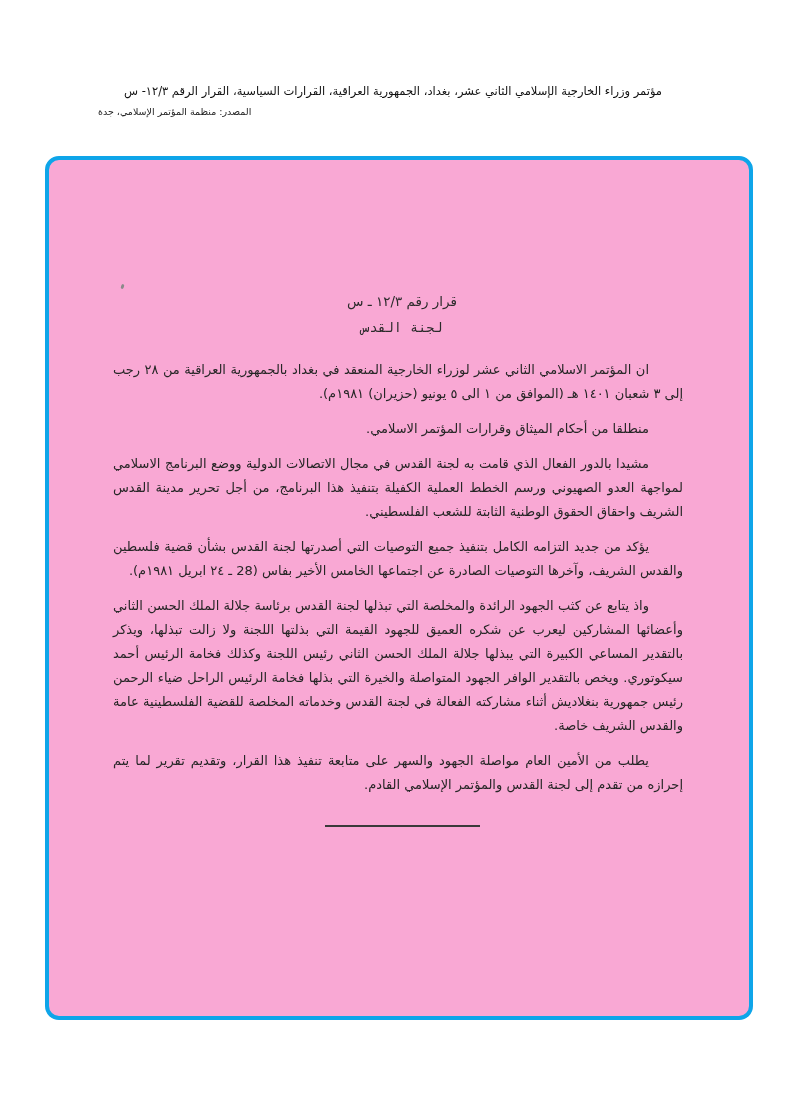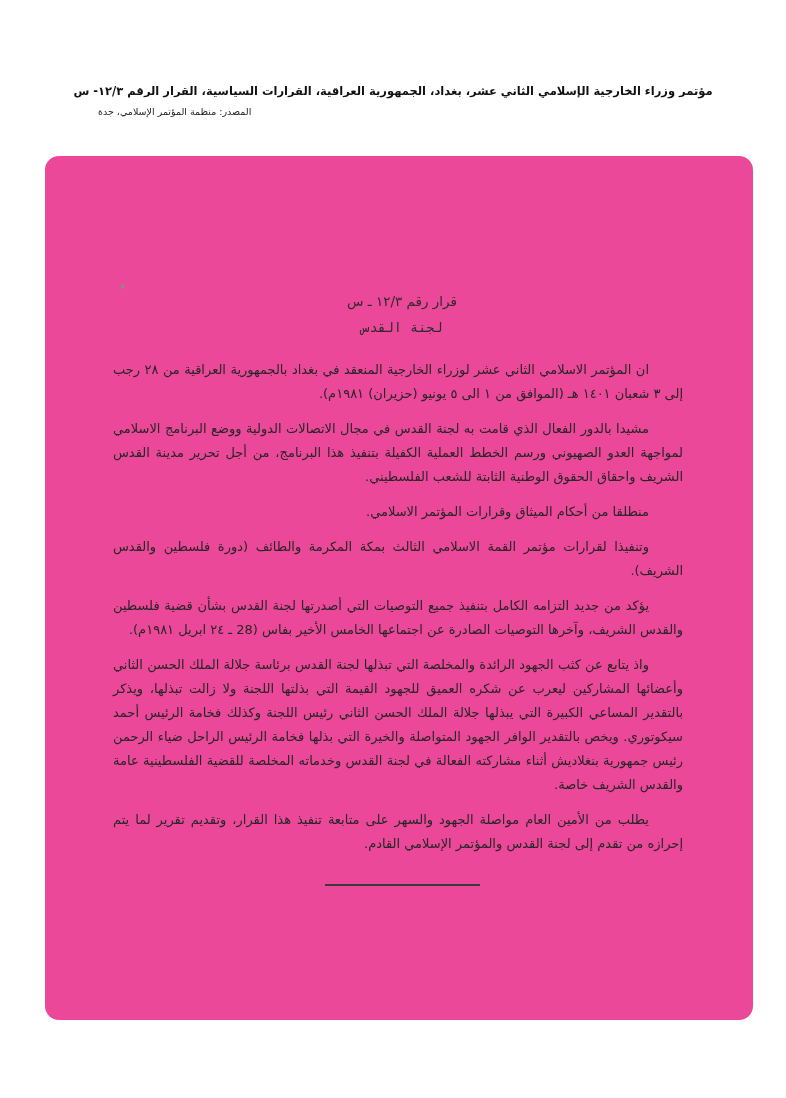--- a/index.html
+++ b/index.html
@@ -16,21 +16,21 @@
     overflow: hidden;
   }
   
   .doc-header-title {
     position: absolute;
     top: 84px;
     left: 0;
     right: 0;
     text-align: center;
     direction: rtl;
-    font-weight: bold;
+    font-weight: normal;
     font-size: 11.5px;
     color: #111;
     white-space: nowrap;
     letter-spacing: 0.1px;
   }
   .doc-header-source {
     position: absolute;
     top: 106px;
     left: 98px;
     direction: rtl;
@@ -38,23 +38,23 @@
     font-size: 9.5px;
     color: #222;
   }
   
   .green-frame {
     position: absolute;
     top: 156px;
     left: 45px;
     width: 700px;
     height: 856px;
-    border: 4px solid #ec4899;
+    border: 4px solid #0ea5e9;
     border-radius: 14px;
-    background: #ec4899;
+    background: #f9a8d4;
     overflow: hidden;
   }
   .scan-speckle {
     position: absolute;
     top: 124px;
     left: 72px;
     width: 3px;
     height: 5px;
     background: #8a8a8a;
     border-radius: 50%;
@@ -105,25 +105,24 @@
 
     <div class="scan-content">
 
       <div class="doc-title">
         <div>قرار رقم ١٢/٣ ـ س</div>
         <div class="subject">لجنة القدس</div>
       </div>
 
       <p>ان المؤتمر الاسلامي الثاني عشر لوزراء الخارجية المنعقد في بغداد بالجمهورية العراقية من ٢٨ رجب إلى ٣ شعبان ١٤٠١ هـ (الموافق من ١ الى ٥ يونيو (حزيران) ١٩٨١م).</p>
 
+      <p>منطلقا من أحكام الميثاق وقرارات المؤتمر الاسلامي.</p>
+
       <p>مشيدا بالدور الفعال الذي قامت به لجنة القدس في مجال الاتصالات الدولية ووضع البرنامج الاسلامي لمواجهة العدو الصهيوني ورسم الخطط العملية الكفيلة بتنفيذ هذا البرنامج، من أجل تحرير مدينة القدس الشريف واحقاق الحقوق الوطنية الثابتة للشعب الفلسطيني.</p>
 
-      <p>منطلقا من أحكام الميثاق وقرارات المؤتمر الاسلامي.</p>
-
-      <p>وتنفيذا لقرارات مؤتمر القمة الاسلامي الثالث بمكة المكرمة والطائف (دورة فلسطين والقدس الشريف).</p>
 
       <p>يؤكد من جديد التزامه الكامل بتنفيذ جميع التوصيات التي أصدرتها لجنة القدس بشأن قضية فلسطين والقدس الشريف، وآخرها التوصيات الصادرة عن اجتماعها الخامس الأخير بفاس (28 ـ ٢٤ ابريل ١٩٨١م).</p>
 
       <p>واذ يتابع عن كثب الجهود الرائدة والمخلصة التي تبذلها لجنة القدس برئاسة جلالة الملك الحسن الثاني وأعضائها المشاركين ليعرب عن شكره العميق للجهود القيمة التي بذلتها اللجنة ولا زالت تبذلها، ويذكر بالتقدير المساعي الكبيرة التي يبذلها جلالة الملك الحسن الثاني رئيس اللجنة وكذلك فخامة الرئيس أحمد سيكوتوري. ويخص بالتقدير الوافر الجهود المتواصلة والخيرة التي بذلها فخامة الرئيس الراحل ضياء الرحمن رئيس جمهورية بنغلاديش أثناء مشاركته الفعالة في لجنة القدس وخدماته المخلصة للقضية الفلسطينية عامة والقدس الشريف خاصة.</p>
 
       <p>يطلب من الأمين العام مواصلة الجهود والسهر على متابعة تنفيذ هذا القرار، وتقديم تقرير لما يتم إحرازه من تقدم إلى لجنة القدس والمؤتمر الإسلامي القادم.</p>
 
       <div class="end-divider"></div>
 
     </div>

